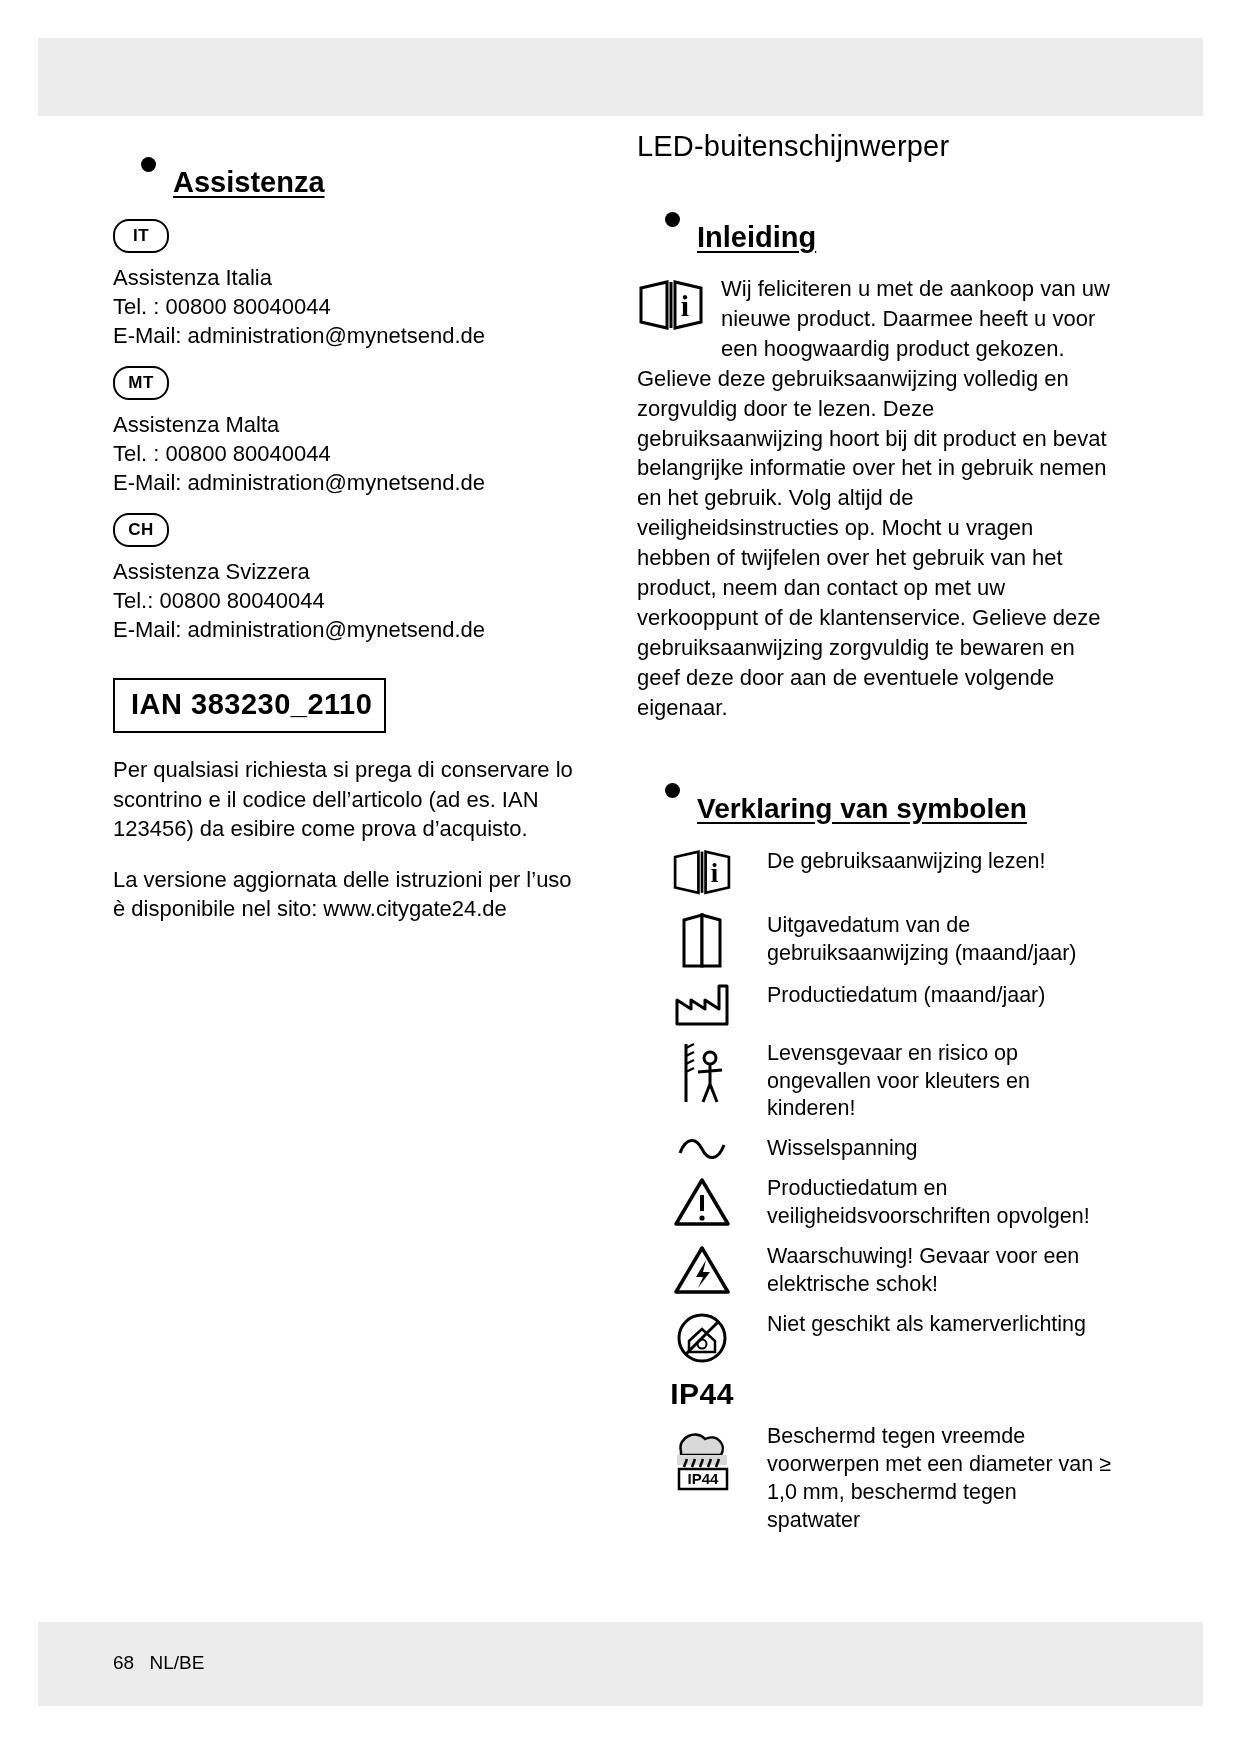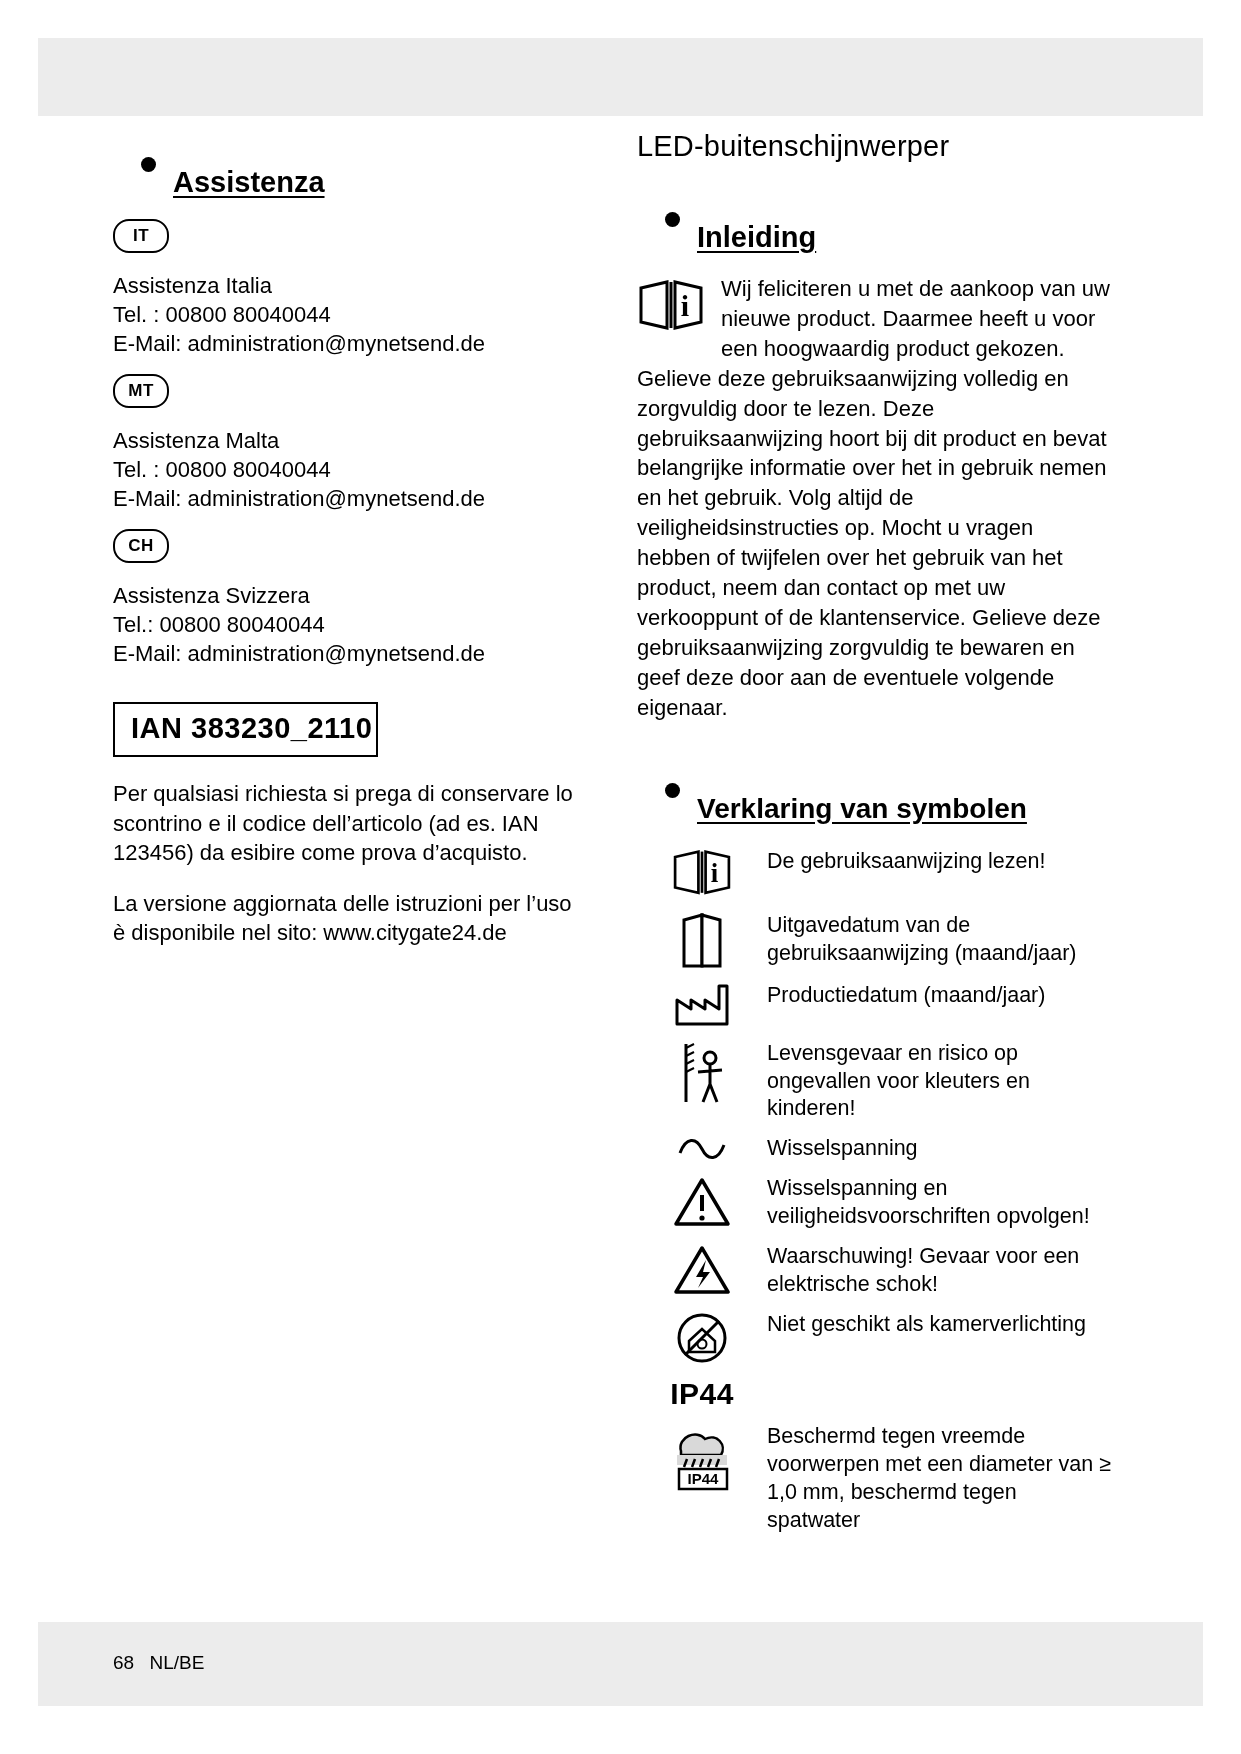--- a/index.html
+++ b/index.html
@@ -82,31 +82,31 @@
   .country-badge {
     display: inline-flex;
     align-items: center;
     justify-content: center;
     width: 52px; height: 30px;
     border: 2.5px solid #000;
     border-radius: 16px;
     font-size: 17px;
     font-weight: bold;
     letter-spacing: 0.5px;
-    margin-bottom: 14px;
+    margin-bottom: 6px;
   }
   .addr {
     font-size: 22px;
     line-height: 1.32;
     margin: 4px 0 16px 0;
   }
   .ian-box {
     display: inline-block;
     border: 2.5px solid #000;
-    padding: 8px 4px 10px 16px;
+    padding: 8px 12px 10px 16px;
     font-size: 29px;
     font-weight: bold;
     letter-spacing: 0.5px;
     margin: 18px 0 22px 0;
   }
   p.body {
     font-size: 22px;
     line-height: 1.33;
     margin: 0 0 22px 0;
   }
@@ -292,21 +292,21 @@
         </tr>
 
         <tr>
           <td class="sym-icon-cell">
             <svg class="center-svg" width="60" height="54" viewBox="0 0 60 54">
               <path d="M30 5 L56 49 L4 49 Z" fill="#fff" stroke="#000" stroke-width="3.5" stroke-linejoin="round"></path>
               <line x1="30" y1="20" x2="30" y2="36" stroke="#000" stroke-width="4"></line>
               <circle cx="30" cy="43" r="2.6" fill="#000"></circle>
             </svg>
           </td>
-          <td class="sym-text">Wisselspanning en veiligheidsvoorschriften opvolgen!</td>
+          <td class="sym-text">Productiedatum en veiligheidsvoorschriften opvolgen!</td>
         </tr>
 
         <tr>
           <td class="sym-icon-cell">
             <svg class="center-svg" width="60" height="54" viewBox="0 0 60 54">
               <path d="M30 5 L56 49 L4 49 Z" fill="#fff" stroke="#000" stroke-width="3.5" stroke-linejoin="round"></path>
               <path d="M34 17 L24 34 L31 34 L26 45 L38 29 L31 29 Z" fill="#000"></path>
             </svg>
           </td>
           <td class="sym-text">Waarschuwing! Gevaar voor een elektrische schok!</td>

